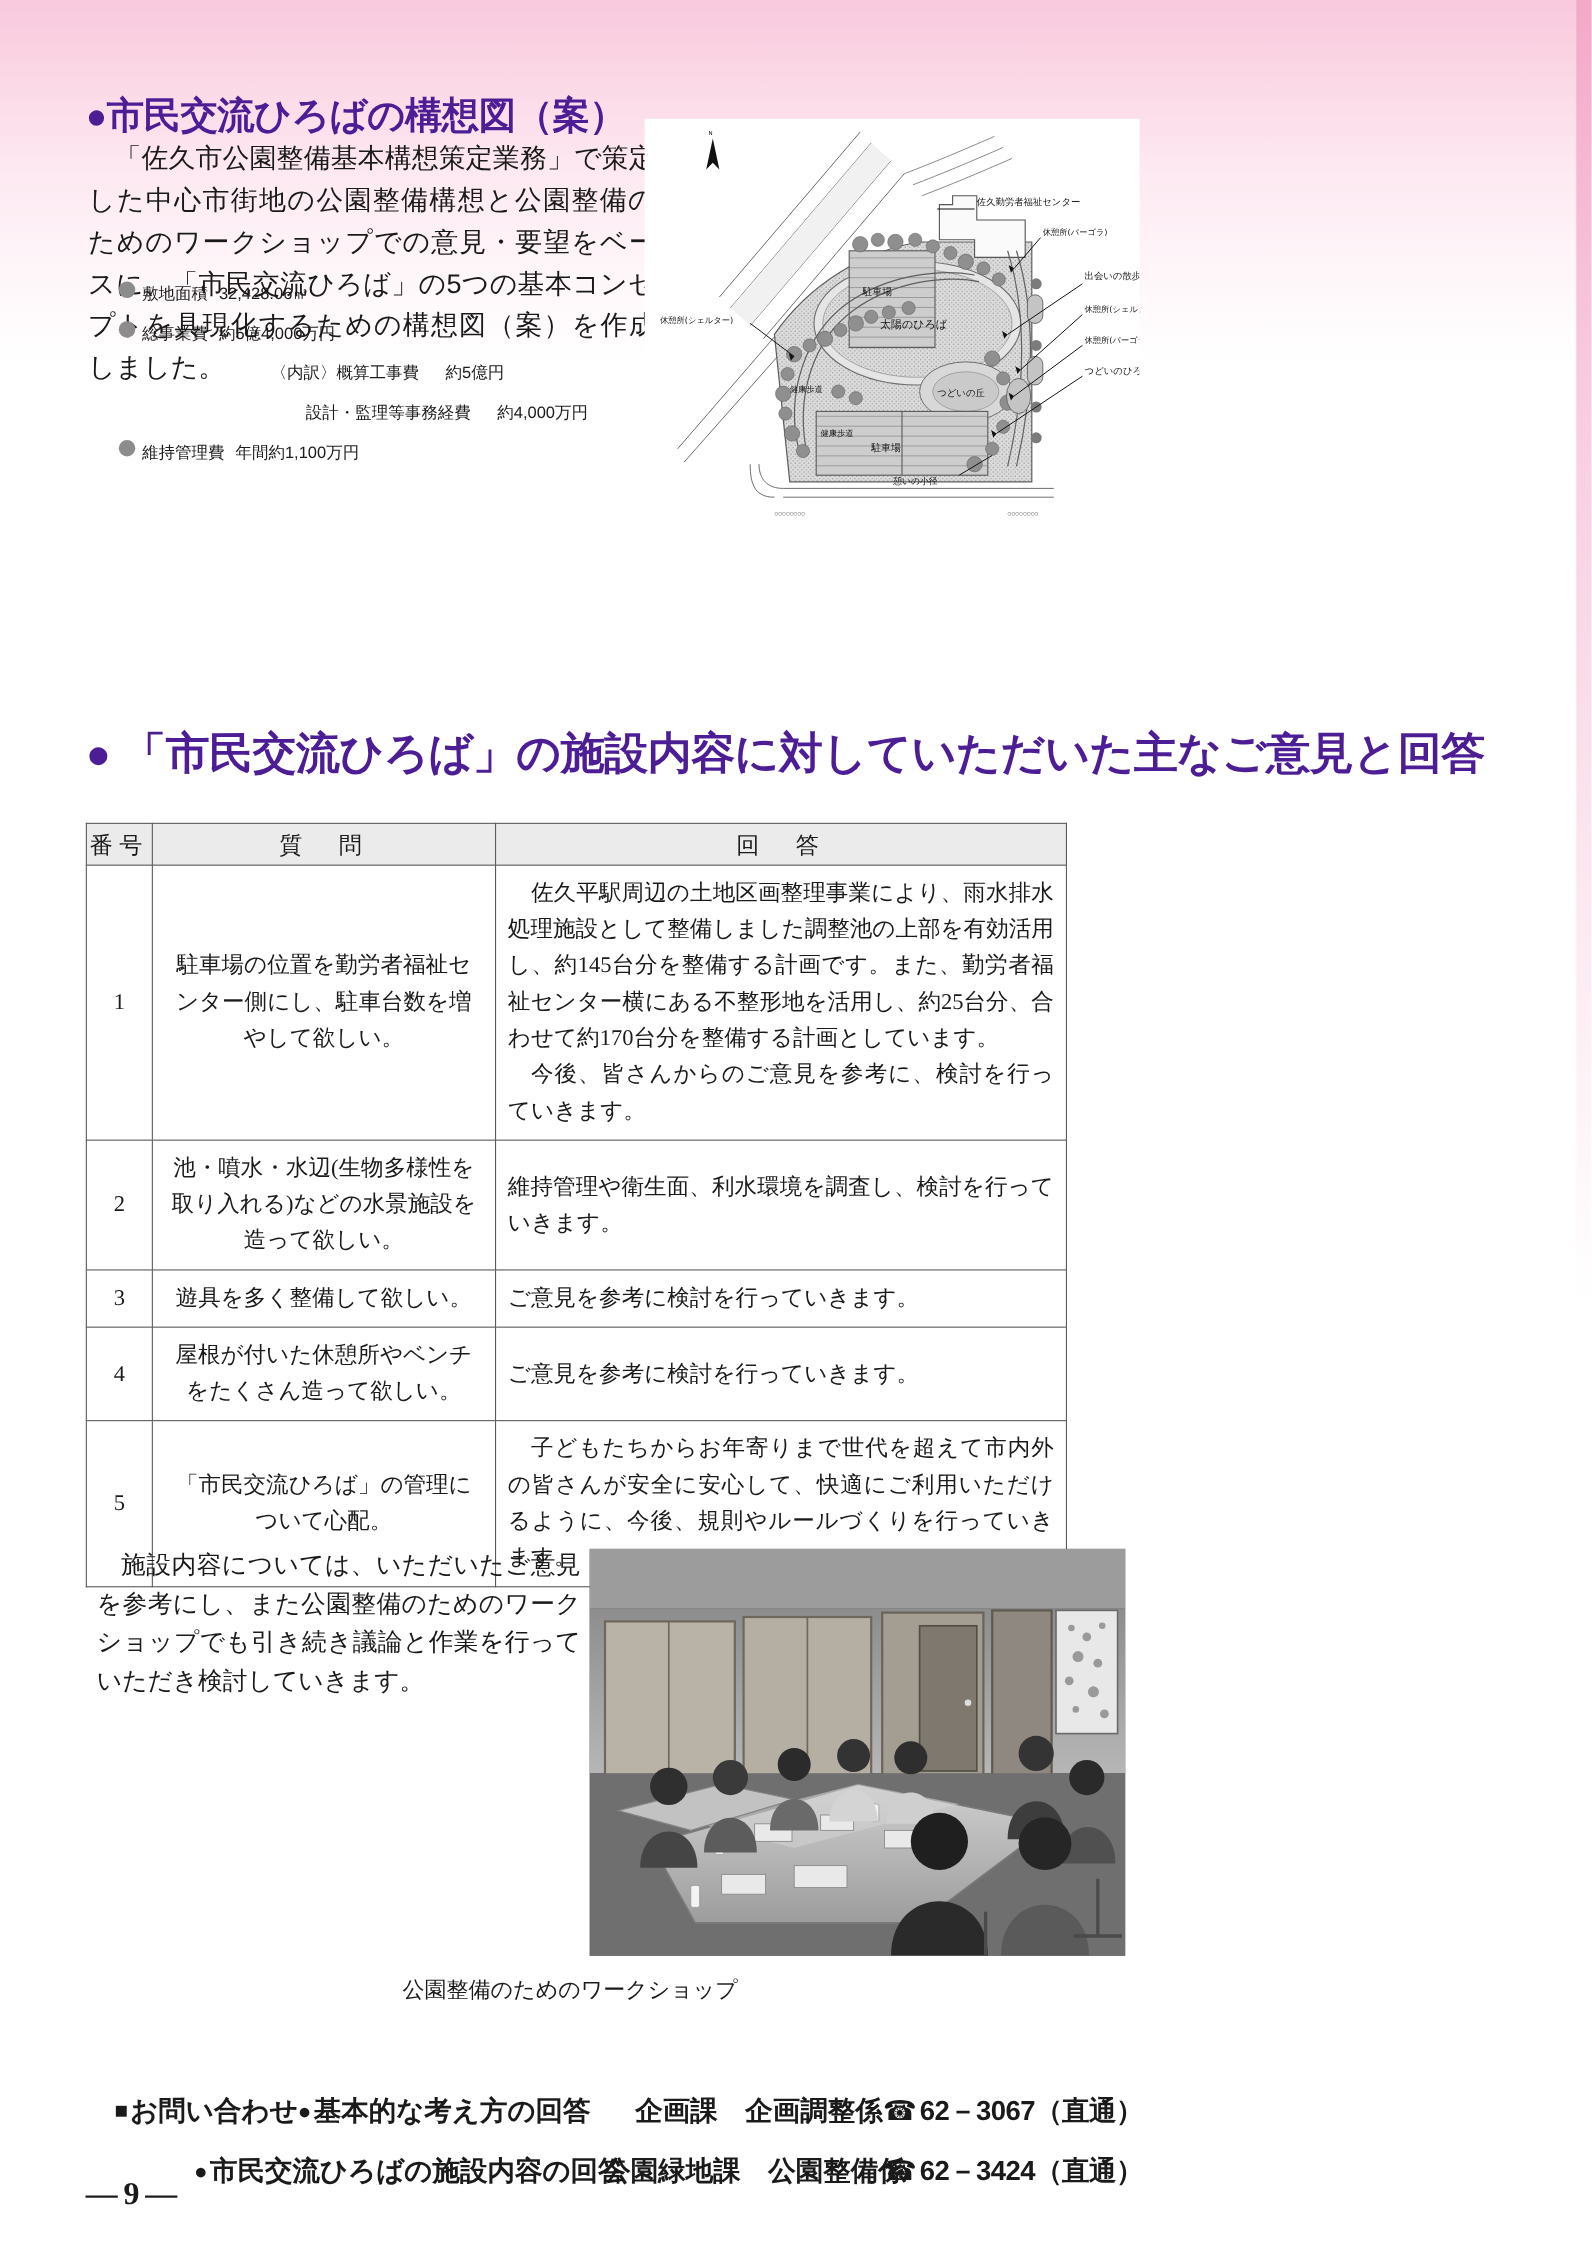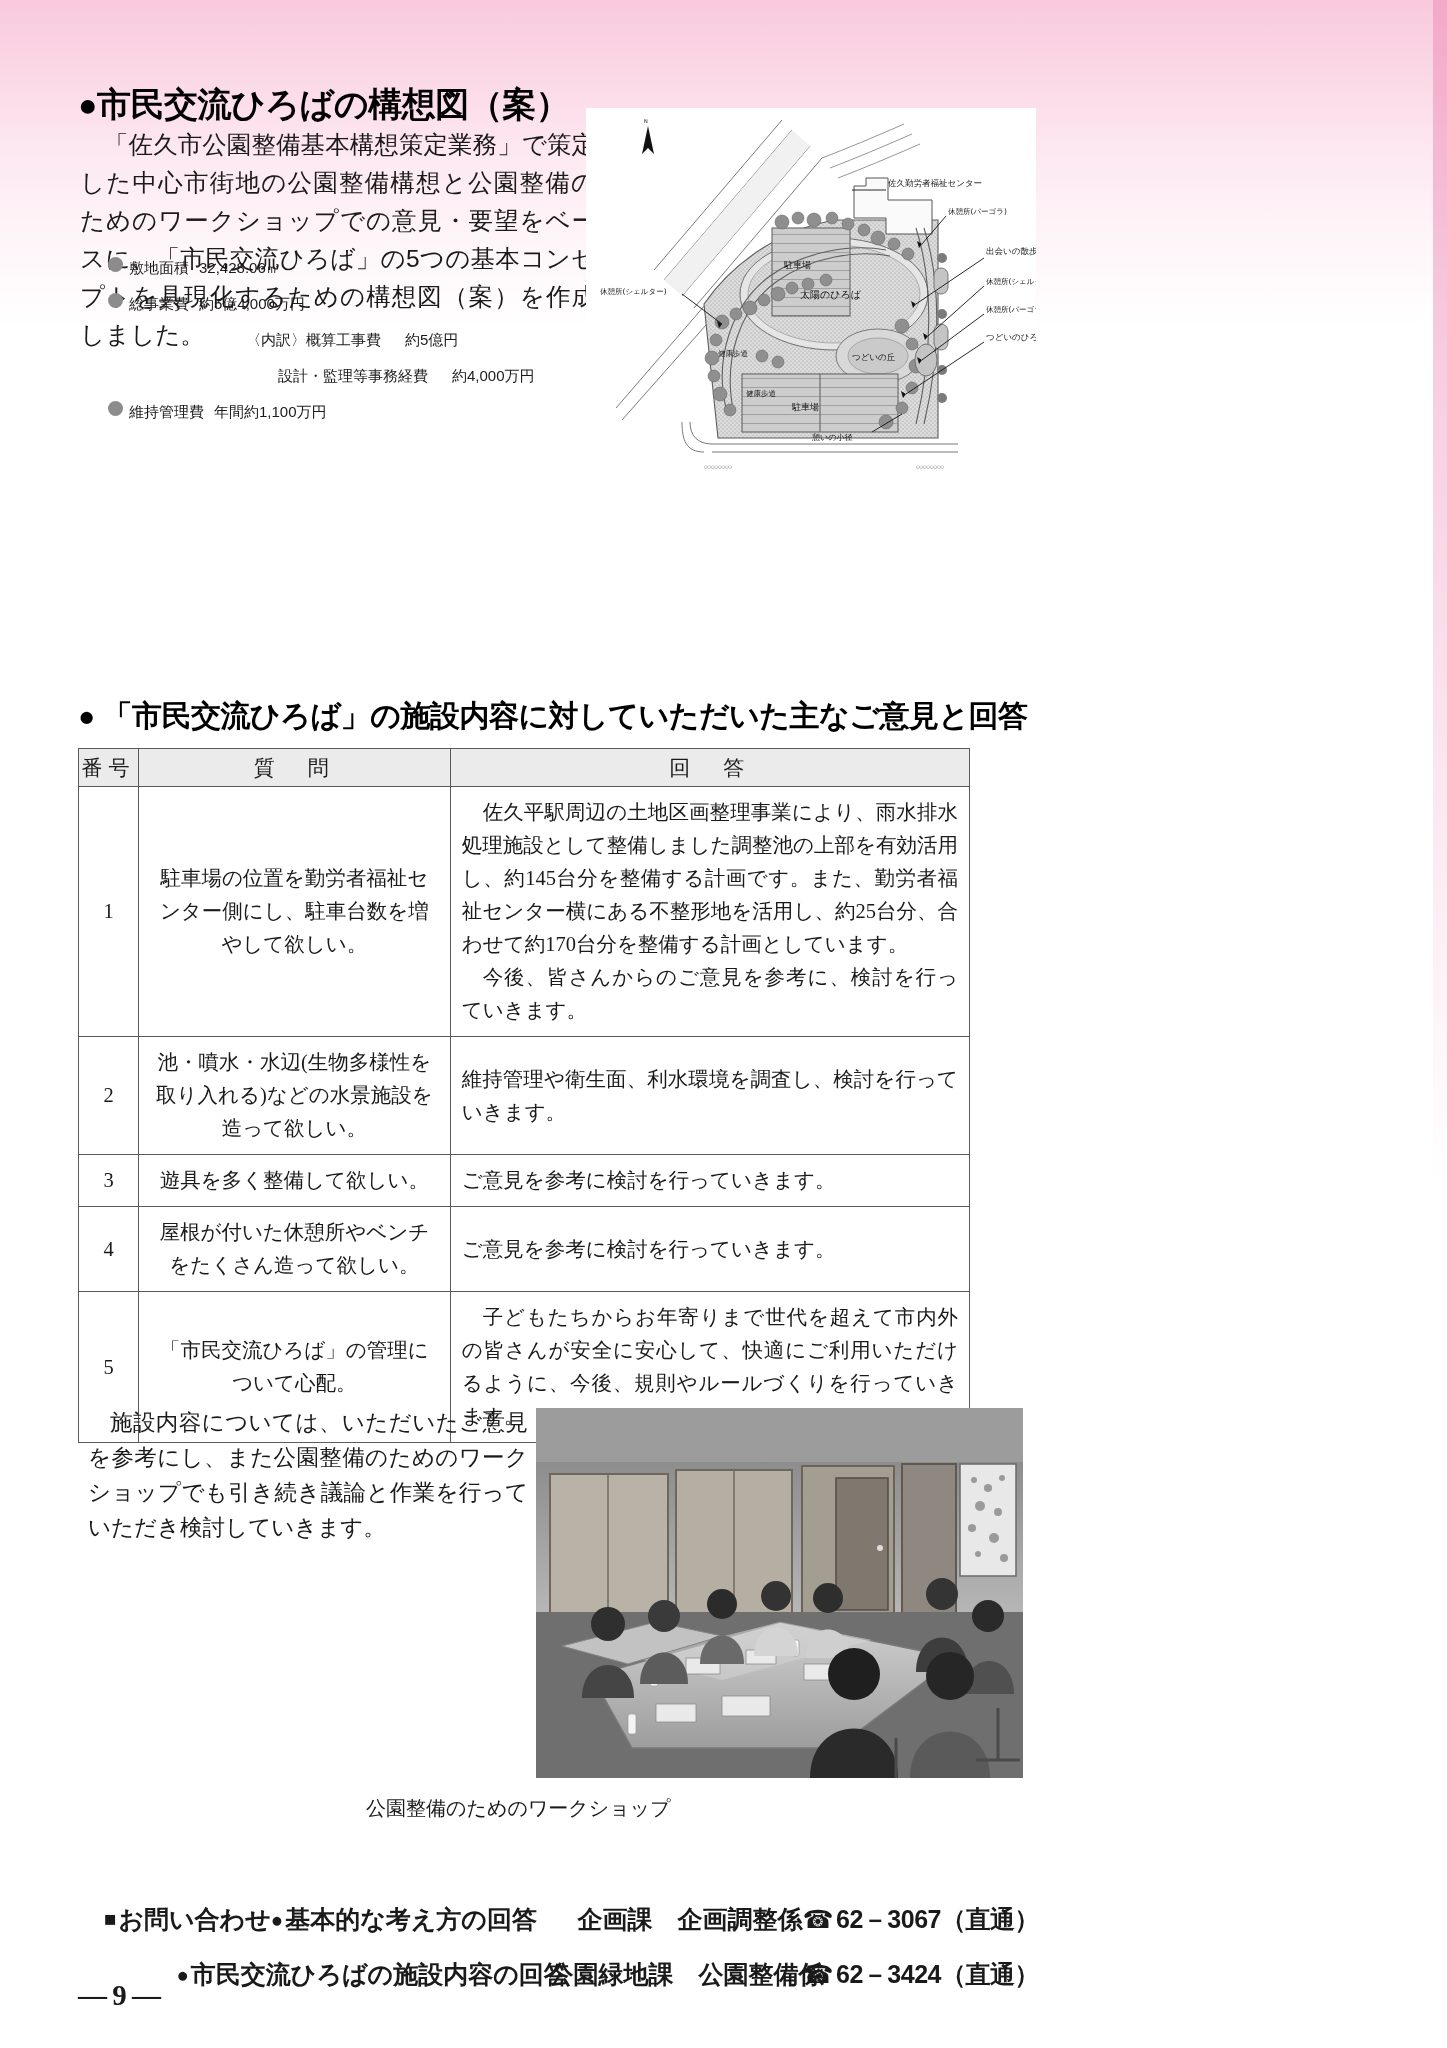--- a/index.html
+++ b/index.html
@@ -37,27 +37,27 @@
     width: 14px; height: 2048px;
     background: linear-gradient(to bottom, #f3a9c8 0%, #f8cddf 18%, #ffffff 58%);
     z-index: 1;
   }
 
   .sheet { position: absolute; inset: 0; z-index: 2; }
 
   
   .h-pink {
     position: absolute;
-    color: #000000;
+    color: #4c1d95;
     font-weight: bold;
     letter-spacing: -0.5px;
     white-space: nowrap;
   }
   #heading-1 { left: 78px; top: 82px; font-size: 34px; }
-  #heading-2 { left: 78px; top: 696px; font-size: 30px; }
+  #heading-2 { left: 78px; top: 657px; font-size: 40px; }
   .h-bullet { font-size: 0.95em; }
 
   
   #intro-paragraph {
     position: absolute;
     left: 80px; top: 126px;
     width: 516px;
     font-size: 24.5px;
     line-height: 38px;
     text-align: justify;

